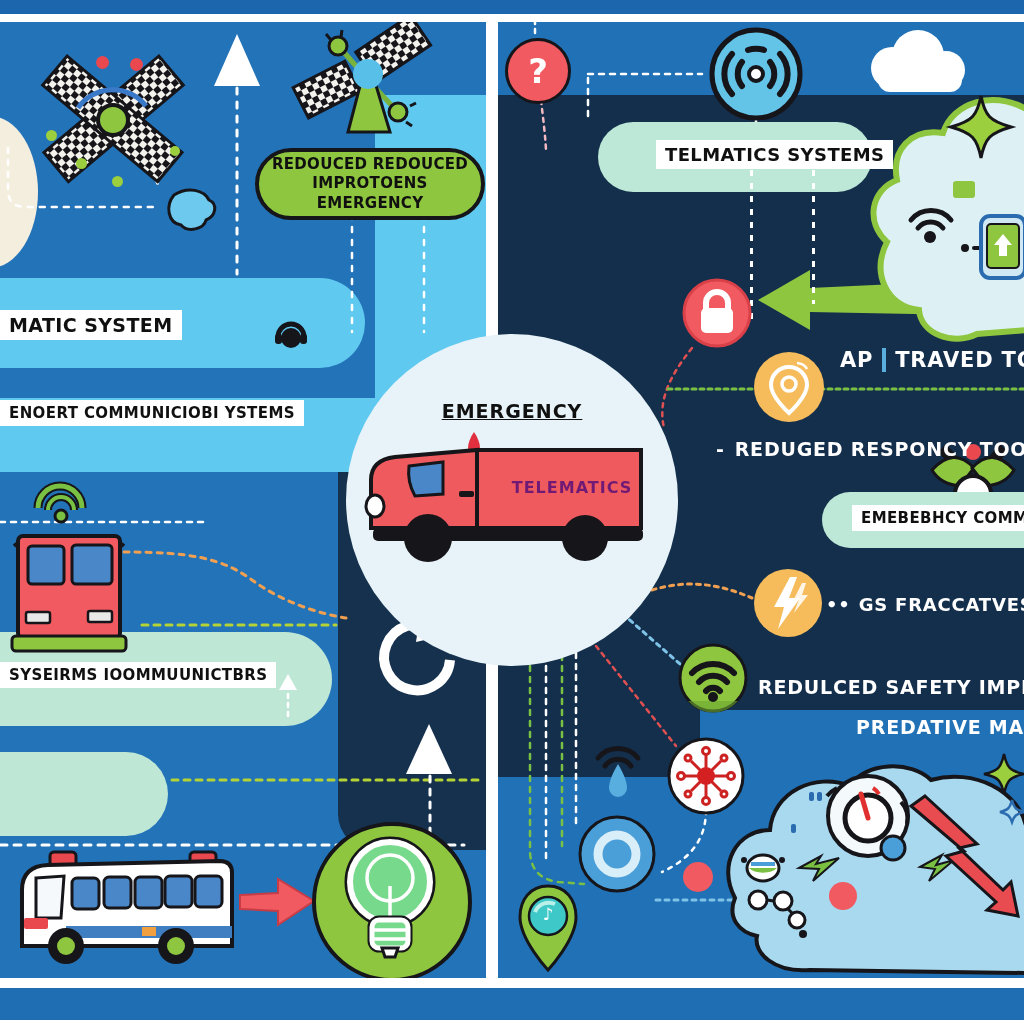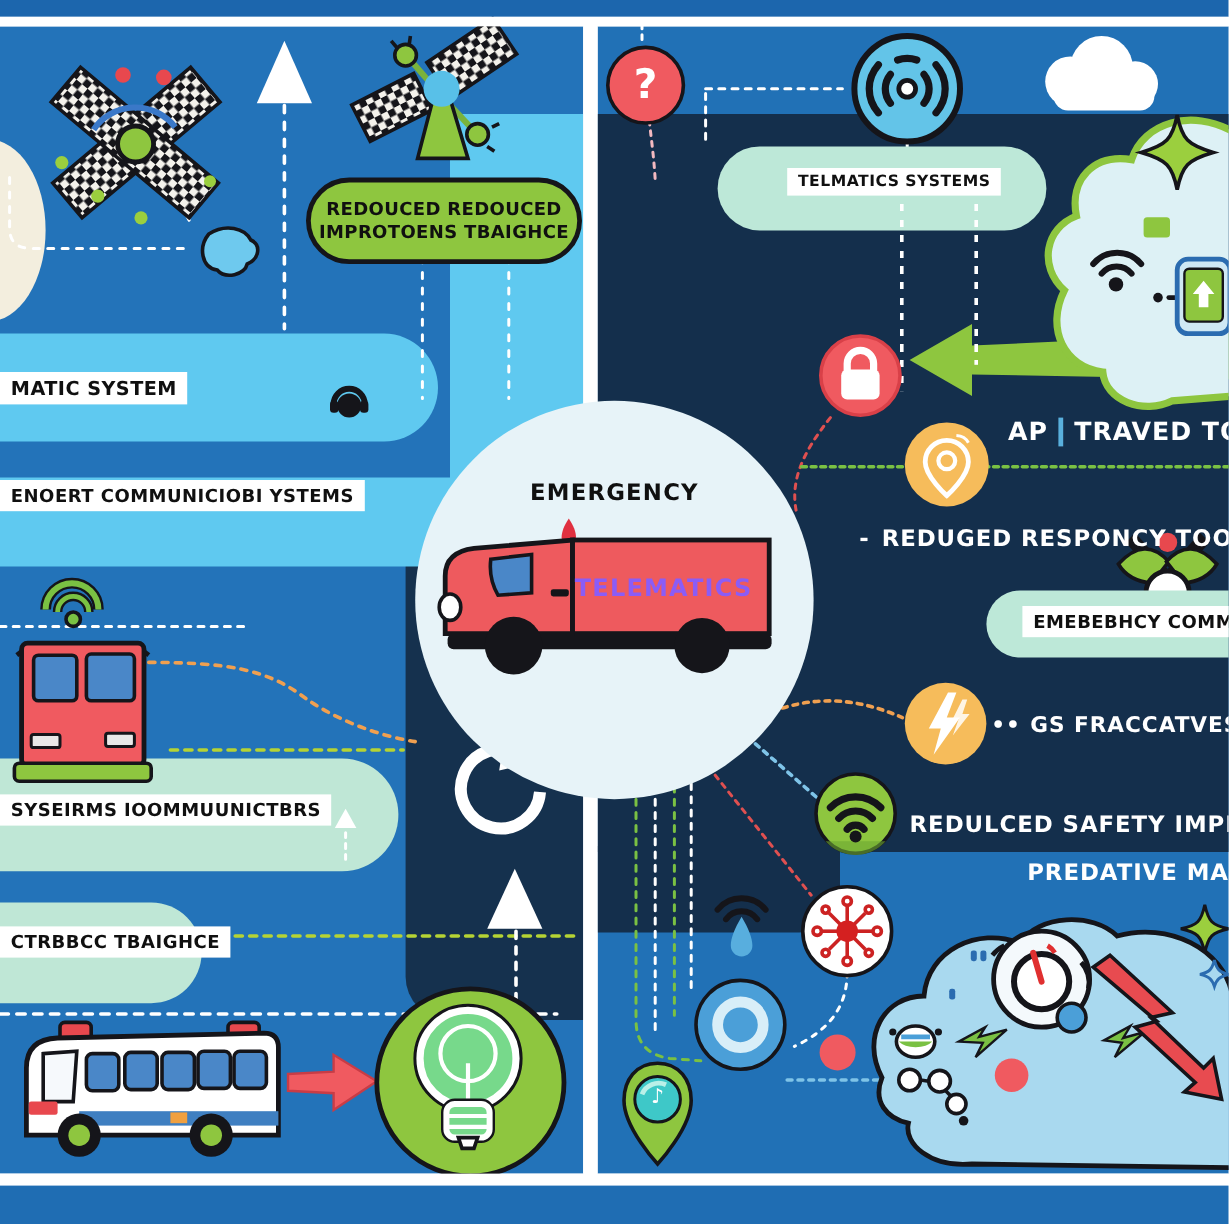--- a/index.html
+++ b/index.html
@@ -116,27 +116,26 @@
     <line x1="28" y1="16" x2="33" y2="22" stroke="#15151a" stroke-width="3"></line>
     <line x1="44" y1="12" x2="43" y2="19" stroke="#15151a" stroke-width="3"></line>
     <line x1="112" y1="88" x2="118" y2="85" stroke="#15151a" stroke-width="3"></line>
     <line x1="108" y1="104" x2="114" y2="108" stroke="#15151a" stroke-width="3"></line>
   </svg>
 
   <div class="abs" style="left:255px;top:148px;width:222px;height:64px;background:#8ec63f;border:4px solid #15151a;
               border-radius:36px;z-index:10;display:flex;flex-direction:column;align-items:center;justify-content:center;
               color:#101010;font-weight:bold;font-size:15px;letter-spacing:.3px;line-height:1.3;text-align:center;">
     <span>REDOUCED REDOUCED</span>
-    <span>IMPROTOENS TBAIGHCE</span>
-  </div>
-
-  <span class="chip" style="left:0;top:310px;z-index:10;font-size:16px;">MATIC SYSTEM</span>
+    <span>IMPROTOENS EMERGENCY</span>
+  </div>
+
+  <span class="chip" style="left:0;top:310px;z-index:10;font-size:19px;">MATIC SYSTEM</span>
   <span class="chip" style="left:0;top:400px;z-index:10;text-align:right;">ENOERT COMMUNICIOBI YSTEMS</span>
   <span class="chip" style="left:0;top:662px;z-index:10;">SYSEIRMS IOOMMUUNICTBRS</span>
-  <span class="chip" style="left:0;top:772px;z-index:10;">CTRBBCC TBAIGHCE</span>
 
   <svg class="abs" style="left:270px;top:312px;z-index:10;" width="42" height="42" viewBox="0 0 42 42">
     <path d="M8,25 a13,13 0 0 1 26,0" fill="none" stroke="#15151a" stroke-width="5"></path>
     <circle cx="21" cy="26" r="10" fill="#15151a"></circle>
     <rect x="5" y="22" width="7" height="10" rx="3" fill="#15151a"></rect>
     <rect x="30" y="22" width="7" height="10" rx="3" fill="#15151a"></rect>
   </svg>
 
   <div class="abs" style="left:279px;top:674px;width:0;height:0;border-left:9px solid transparent;border-right:9px solid transparent;border-bottom:16px solid #fff;z-index:10;"></div>
 
@@ -197,33 +196,33 @@
       <line x1="74" y1="60" x2="74" y2="96" stroke="#fff" stroke-width="3.5"></line>
       <rect x="56" y="94" width="36" height="28" rx="7" fill="#77d98b" stroke="#15151a" stroke-width="9"></rect>
       <rect x="56" y="94" width="36" height="28" rx="7" fill="#77d98b" stroke="#fff" stroke-width="5"></rect>
       <line x1="56" y1="104" x2="92" y2="104" stroke="#fff" stroke-width="3.5"></line>
       <line x1="56" y1="113" x2="92" y2="113" stroke="#fff" stroke-width="3.5"></line>
       <path d="M66,122 h16 l-3,9 h-10 Z" fill="#fff" stroke="#15151a" stroke-width="3"></path>
     </svg>
   </div>
 
   <div class="abs" style="left:346px;top:334px;width:332px;height:332px;border-radius:50%;background:#e7f3f8;z-index:12;"></div>
-  <div class="blacktext" style="left:392px;top:400px;width:240px;font-size:19px;z-index:13;">EMERGENCY</div>
+  <div class="blacktext" style="left:392px;top:400px;width:240px;font-size:19px;z-index:13;text-decoration:underline;">EMERGENCY</div>
   <svg class="abs" style="left:365px;top:428px;z-index:13;" width="284" height="140" viewBox="0 0 284 140">
     <path d="M109,4 C113,10 115,15 115,20 a6,6 0 1 1 -12,0 C103,15 105,10 109,4 Z" fill="#e03040"></path>
     <rect x="8" y="100" width="270" height="13" rx="5" fill="#15151a"></rect>
     <rect x="112" y="22" width="164" height="78" fill="#ee5a5e" stroke="#15151a" stroke-width="4"></rect>
     <path d="M6,100 V52 Q6,32 30,29 L112,22 V100 Z" fill="#ee5a5e" stroke="#15151a" stroke-width="4"></path>
     <path d="M44,38 L78,34 V66 L50,68 Q42,54 44,38 Z" fill="#4a87c8" stroke="#15151a" stroke-width="3"></path>
     <rect x="94" y="63" width="15" height="6" rx="2" fill="#15151a"></rect>
     <ellipse cx="10" cy="78" rx="9" ry="11" fill="#fff" stroke="#15151a" stroke-width="3"></ellipse>
     <circle cx="63" cy="110" r="24" fill="#15151a"></circle>
     <circle cx="220" cy="110" r="23" fill="#15151a"></circle>
   </svg>
-  <div class="blacktext" style="left:477px;top:478px;width:152px;font-size:20px;color:#8b5cf6;z-index:14;">TELEMATICS</div>
+  <div class="blacktext" style="left:496px;top:478px;width:152px;font-size:16px;color:#701a75;z-index:14;">TELEMATICS</div>
 
   <div class="abs" style="left:505px;top:38px;width:60px;height:60px;border-radius:50%;background:#f05a60;border:3px solid #15151a;
               z-index:10;display:flex;align-items:center;justify-content:center;">
     <span style="color:#fff;font-weight:bold;font-size:34px;line-height:1;">?</span>
   </div>
 
   <svg class="abs" style="left:708px;top:26px;z-index:10;" width="96" height="96" viewBox="0 0 96 96">
     <circle cx="48" cy="48" r="44" fill="#63c4e8" stroke="#15151a" stroke-width="5"></circle>
     <circle cx="48" cy="48" r="7" fill="#fff" stroke="#15151a" stroke-width="4"></circle>
     <path d="M34,36 a19,19 0 0 0 0,24" fill="none" stroke="#15151a" stroke-width="6" stroke-linecap="round"></path>
@@ -366,21 +365,21 @@
     <path d="M205,99 L227,87 L221,97 L239,92 L214,113 L220,101 Z" fill="#7ac143" stroke="#15151a" stroke-width="2"></path>
     <path d="M210,28 L262,76 L244,80 L288,122 L296,114 L303,148 L272,142 L281,134 L231,88 L249,83 L196,38 Z" fill="#e84b50" stroke="#15151a" stroke-width="3"></path>
   </svg>
 
   <svg class="abs" style="left:982px;top:752px;z-index:11;" width="44" height="72" viewBox="0 0 44 72">
     <path d="M22,2 C25,16 28,19 42,22 C28,25 25,28 22,42 C19,28 16,25 2,22 C16,19 19,16 22,2 Z" fill="#9bcf3e" stroke="#15151a" stroke-width="2.5"></path>
     <path d="M30,48 C32,56 34,58 42,60 C34,62 32,64 30,70 C28,64 26,62 18,60 C26,58 28,56 30,48 Z" fill="none" stroke="#2b6cb0" stroke-width="2.5"></path>
   </svg>
 
   <div class="abs" style="left:598px;top:122px;width:274px;height:70px;background:#bde8d8;border-radius:36px;z-index:10;">
-    <span class="chip" style="left:58px;top:18px;font-size:13px;">TELMATICS SYSTEMS</span>
+    <span class="chip" style="left:58px;top:18px;font-size:18px;">TELMATICS SYSTEMS</span>
     <div class="vdash" style="left:152px;top:48px;height:156px;"></div>
     <div class="vdash" style="left:214px;top:48px;height:134px;"></div>
   </div>
 
   <div class="abs" style="left:822px;top:492px;width:210px;height:56px;background:#bde8d8;border-radius:28px 0 0 28px;z-index:11;">
     <span class="chip" style="left:30px;top:13px;font-size:15px;">EMEBEBHCY COMMUNII</span>
   </div>
 
   <div class="wtext" style="left:840px;top:348px;display:flex;align-items:center;gap:9px;font-size:21px;z-index:10;">
     <span>AP</span>

